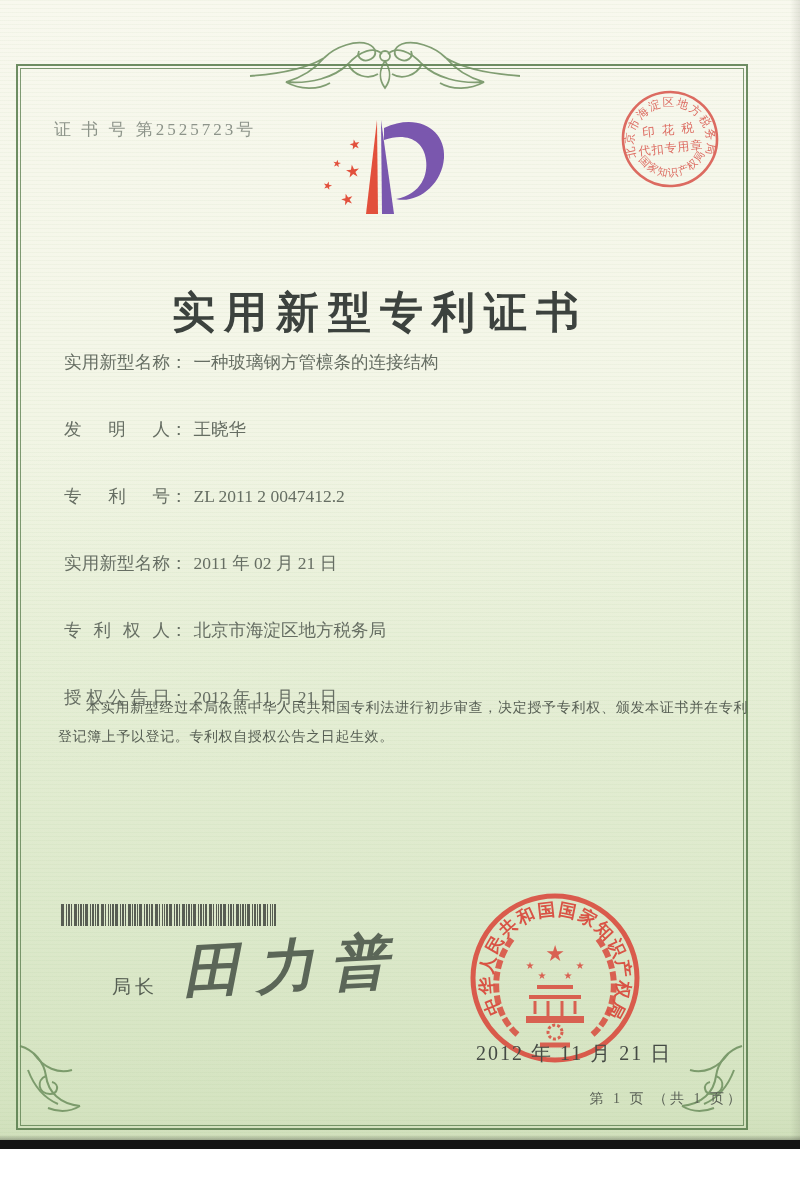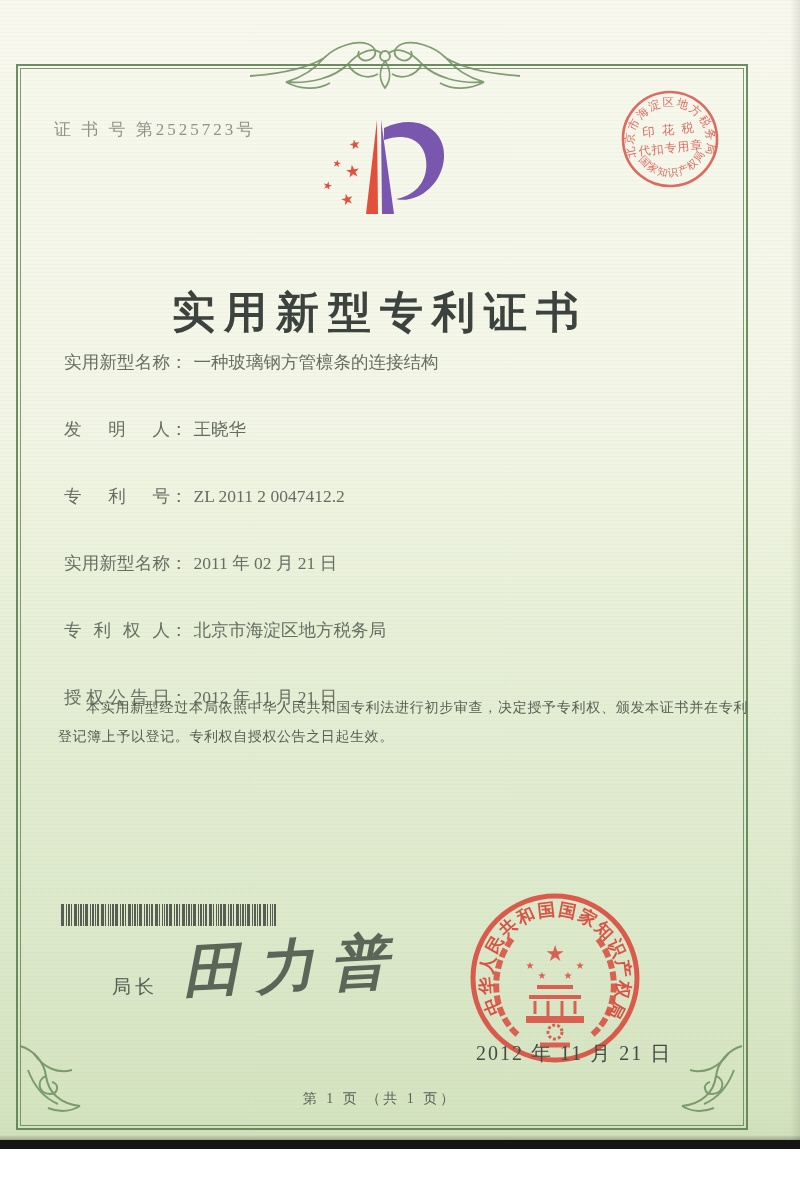--- a/index.html
+++ b/index.html
@@ -41,21 +41,21 @@
 
   .barcode{position:absolute;left:60px;top:904px;opacity:0.85;}
 
   .director{position:absolute;left:112px;top:974px;font-size:19px;color:#555e52;letter-spacing:4px;text-align:right;}
   .signature{position:absolute;left:182px;top:928px;font-size:58px;font-weight:bold;font-style:italic;
         color:#4e594c;letter-spacing:16px;transform:rotate(-3deg);opacity:0.9;white-space:nowrap;}
 
   .office-seal{position:absolute;left:460px;top:883px;opacity:0.93;}
   .seal-date{position:absolute;left:476px;top:1040px;font-size:20px;color:#454b45;letter-spacing:2px;z-index:3;}
 
-  .footer{position:absolute;left:16px;top:1090px;width:728px;text-align:center;
+  .footer{position:absolute;left:16px;top:1090px;width:728px;text-align:right;
         font-size:14px;color:#5a6156;letter-spacing:3px;}
 </style>
 </head>
 <body>
 
 <div class="page">
 
   <div class="texture"></div>
   <div class="tint"></div>
 

